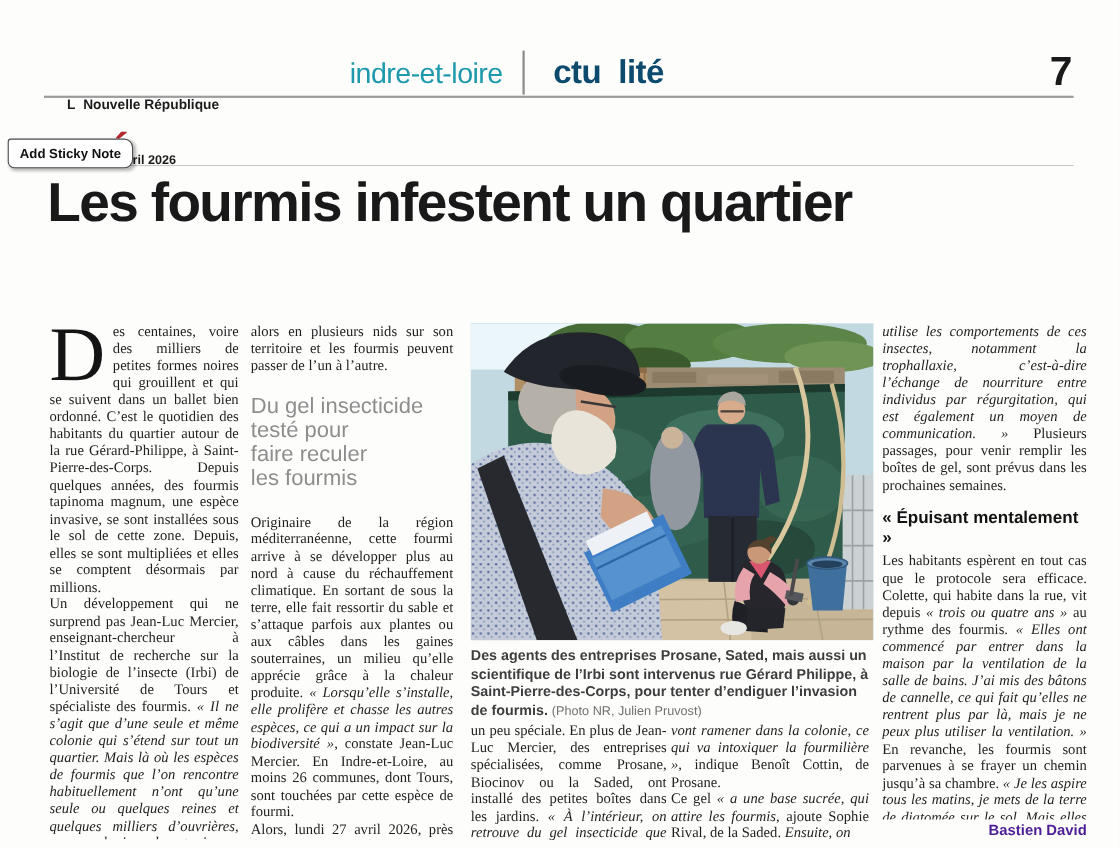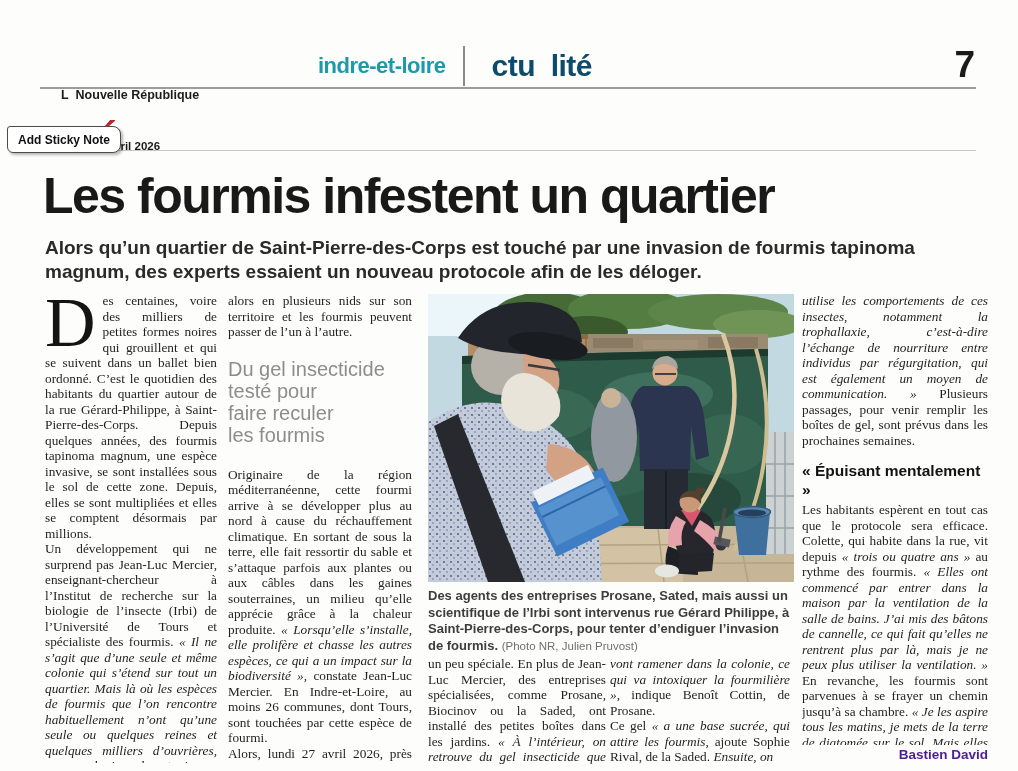--- a/index.html
+++ b/index.html
@@ -6,38 +6,38 @@
   body { background:#e9e9e9; font-family:"Liberation Sans", sans-serif; }
   .page {
     position:relative; width:1018px; height:771px; margin:0 auto;
     background:#fdfdfc; overflow:hidden;
   }
   
   .masthead-left { position:absolute; left:45px; top:52px; color:#1c1c1c; white-space:pre-wrap;margin-left:16px; }
   .masthead-left .paper { font-weight:700; font-size:12.5px; line-height:15px; }
   .masthead-left .date  { font-weight:700; font-size:11.5px; line-height:14px; }
   .section-head { position:absolute; left:318px; top:46px; display:flex; align-items:center; }
-  .section-left  { font-weight:700; font-size:22px; letter-spacing:-0.5px; color:#1d99ab; }
+  .section-left  { font-weight:400; font-size:26px; letter-spacing:-0.5px; color:#1d99ab; }
   .section-sep   { width:2px; height:40px; background:#8a8a8a; margin:0 26px 0 18px; }
   .section-right { font-weight:700; font-size:30px; letter-spacing:-0.5px; color:#0c4a6e; white-space:pre-wrap; }
   .page-number { position:absolute; right:43px; top:44px; font-weight:700; font-size:37px; color:#1a1a1a; }
   .rule-top { position:absolute; left:40px; top:87px; width:936px; height:2px; background:#9c9c9c; }
   .rule-sub { position:absolute; left:40px; top:150px; width:936px; height:1px; background:#c8c8c8; }
   .section-letter { position:absolute; left:97px; top:114px; font-weight:700; font-size:40px; color:#b4292e; z-index:4; }
   .tooltip {
     position:absolute; left:7px; top:126px; width:114px; height:27px; z-index:10;
     background:#ffffff; border:1.5px solid #4c4c4c; border-radius:3px 8px 8px 6px;
     box-shadow:2px 2px 3px rgba(0,0,0,0.28);
     display:flex; align-items:center; justify-content:center;
     font-weight:700; font-size:12px; color:#111;
   }
   
   .headline {
     position:absolute; left:43px; top:155px; width:930px;
-    font-weight:700; font-size:50px; line-height:58px; letter-spacing:-1.5px; color:#191919;margin-top:12px;
+    font-weight:700; font-size:50px; line-height:58px; letter-spacing:-1.5px; color:#191919;
   }
   .deck {
     position:absolute; left:45px; top:236px; width:918px;
     font-weight:700; font-size:19px; line-height:24px; color:#2a2a2a;
   }
   
   .bodycol {
     position:absolute; top:293px; height:470px; overflow:hidden;
     font-family:"Liberation Serif", serif; font-size:13.3px; line-height:15.5px;
     color:#1f1f1f; text-align:justify;
@@ -91,21 +91,20 @@
     <span class="section-right">ctu&nbsp;&nbsp;lité</span>
   </div>
   <div class="page-number">7</div>
   <div class="rule-top"></div>
 
   <div class="section-letter">é</div>
   <div class="rule-sub"></div>
   <div class="tooltip">Add Sticky Note</div>
 
   <h1 class="headline">Les fourmis infestent un quartier</h1>
-  <div class="deck">Alors qu’un quartier de Saint-Pierre-des-Corps est touché par une invasion de fourmis tapinoma magnum, des experts essaient un nouveau protocole afin de les déloger.</div>
 
   <div class="bodycol col1">
     <p><span class="dropcap">D</span><span>es centaines, voire des milliers de petites formes noires qui grouillent et qui se suivent dans un ballet bien ordonné. C’est le quotidien des habitants du quartier autour de la rue Gérard-Philippe, à Saint-Pierre-des-Corps. Depuis quelques années, des fourmis tapinoma magnum, une espèce invasive, se sont installées sous le sol de cette zone. Depuis, elles se sont multipliées et elles se comptent désormais par millions.</span></p>
     <p>Un développement qui ne surprend pas Jean-Luc Mercier, enseignant-chercheur à l’Institut de recherche sur la biologie de l’insecte (Irbi) de l’Université de Tours et spécialiste des fourmis. <i>« Il ne s’agit que d’une seule et même colonie qui s’étend sur tout un quartier. Mais là où les espèces de fourmis que l’on rencontre habituellement n’ont qu’une seule ou quelques reines et quelques milliers d’ouvrières, une colonie de tapinoma magnum compte des centaines, voire des milliers de reines et des millions d’individus. »</i> Cette colonie se structure</p>
   </div>
 
   <div class="bodycol col2">
     <p>alors en plusieurs nids sur son territoire et les fourmis peuvent passer de l’un à l’autre.</p>
     <p class="gray-subhead">Du gel insecticide
 testé pour

